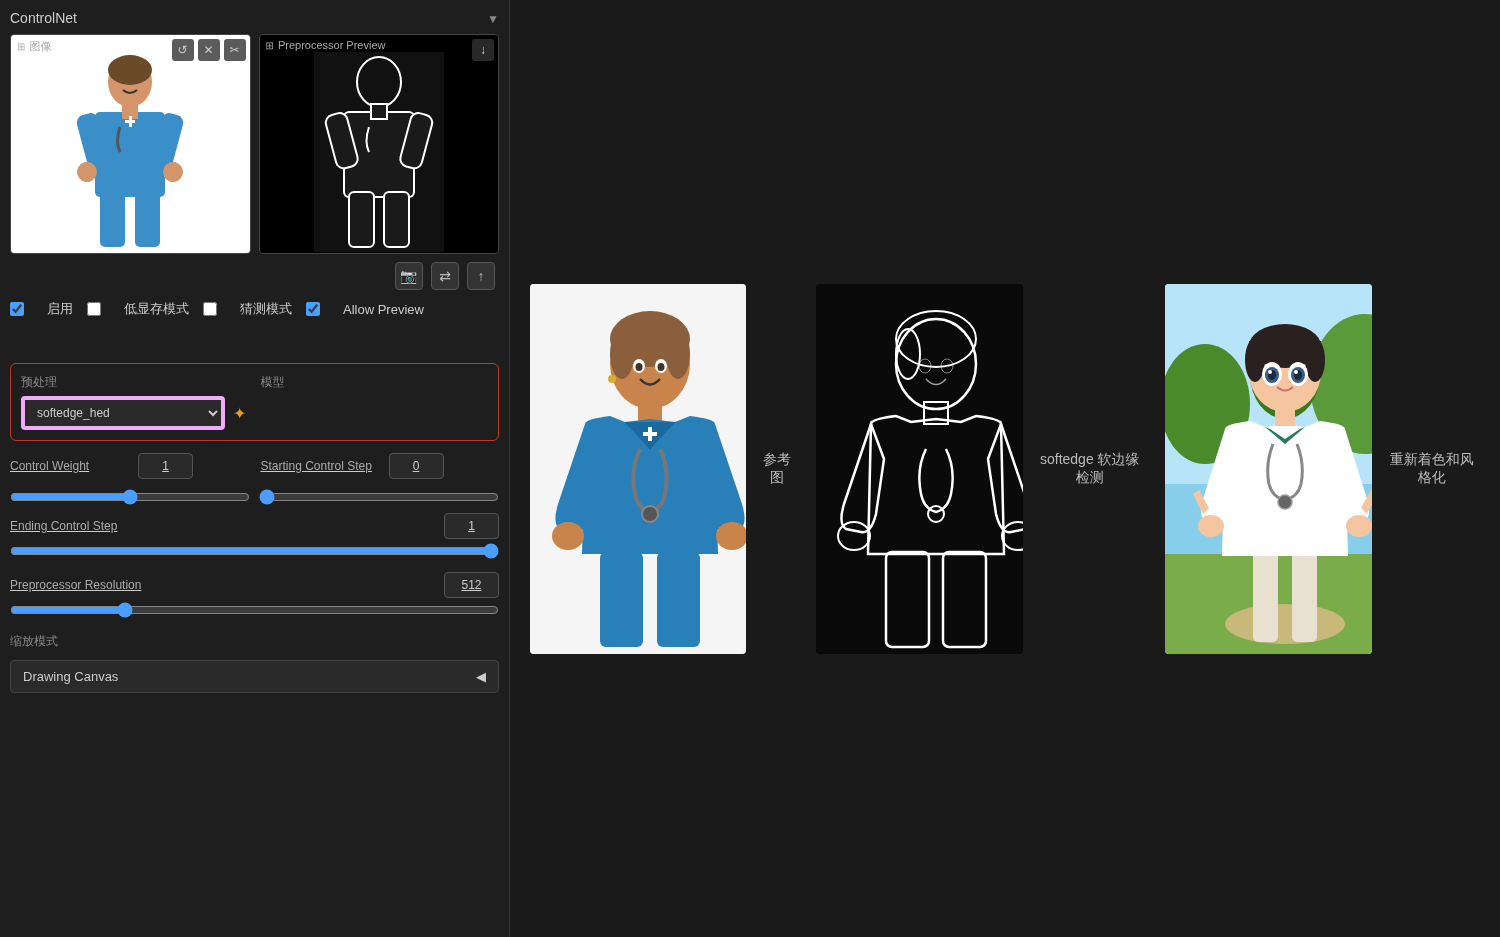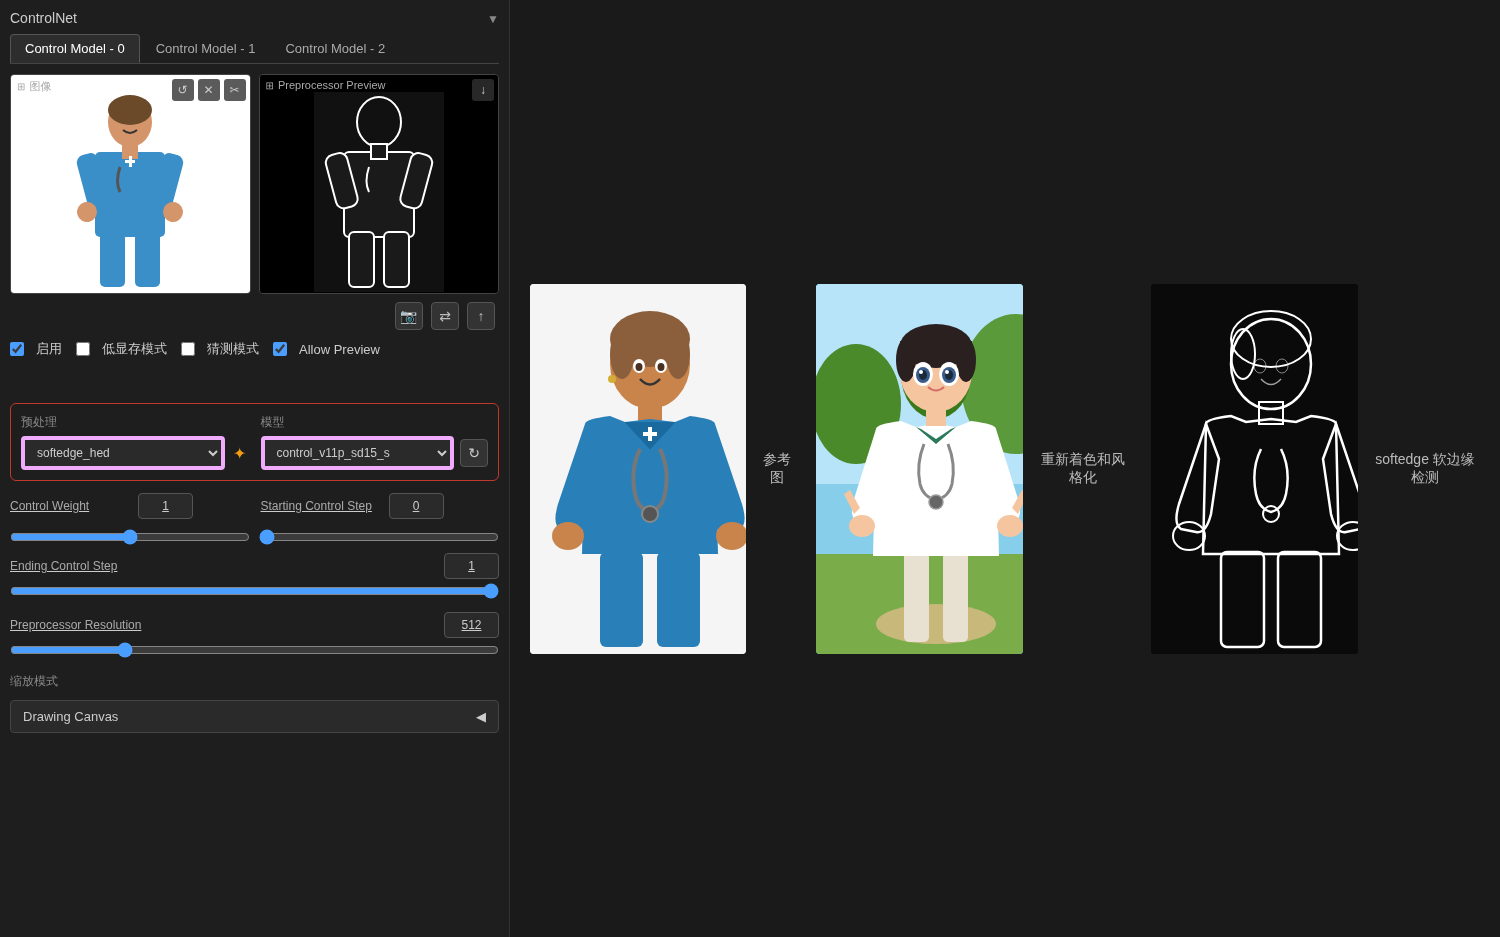--- a/index.html
+++ b/index.html
@@ -168,21 +168,21 @@
       display: flex;
       align-items: center;
       gap: 14px;
       margin-bottom: 12px;
       flex-wrap: wrap;
     }
 
     .checkbox-item {
       display: flex;
       align-items: center;
-      gap: 12px;
+      gap: 23px;
       cursor: pointer;
     }
 
     .checkbox-item input[type="checkbox"] {
       accent-color: #4a9eff;
       width: 14px;
       height: 14px;
     }
 
     .checkbox-label {
@@ -406,25 +406,20 @@
 </head>
 <body>
 
 <div class="left-panel">
 
   <div class="panel-header">
     <span class="panel-title">ControlNet</span>
     <span class="panel-arrow">▼</span>
   </div>
 
-  <div class="tabs">
-    <button class="tab active">Control Model - 0</button>
-    <button class="tab">Control Model - 1</button>
-    <button class="tab">Control Model - 2</button>
-  </div>
 
   <div class="image-row">
 
     <div class="image-box">
       <div class="image-box-label">
         <span style="font-size:10px;">⊞</span>
         <span>图像</span>
       </div>
       <div class="image-box-controls">
         <button class="icon-btn">↺</button>
@@ -526,26 +521,20 @@
         <div class="pm-label">预处理</div>
         <div class="pm-input-row">
           <select class="pm-select">
             <option>softedge_hed</option>
           </select>
           <button class="pm-icon-btn">✦</button>
         </div>
       </div>
       <div class="pm-col">
         <div class="pm-label">模型</div>
-        <div class="pm-input-row">
-          <select class="pm-select">
-            <option>control_v11p_sd15_s</option>
-          </select>
-          <button class="pm-reload-btn">↻</button>
-        </div>
       </div>
     </div>
   </div>
 
   <div class="sliders-grid">
     <div class="slider-col">
       <div class="slider-row">
         <span class="slider-label">Control Weight</span>
         <div class="slider-value-box">1</div>
       </div>
@@ -631,20 +620,54 @@
           <circle cx="120" cy="230" r="8" fill="#555" stroke="#888" stroke-width="2"></circle>
 
           <rect x="70" y="268" width="43" height="95" rx="6" fill="#2980b9"></rect>
           <rect x="127" y="268" width="43" height="95" rx="6" fill="#2980b9"></rect>
 
           <rect x="113" y="148" width="14" height="4" fill="white"></rect>
           <rect x="118" y="143" width="4" height="14" fill="white"></rect>
         </svg>
       </div>
       <span class="gallery-caption">参考图</span>
+    </div>
+
+    <div class="gallery-item">
+      <div class="gallery-image img-edge-detect">
+        <svg width="240" height="370" viewBox="0 0 240 370">
+          <rect width="240" height="370" fill="#0a0a0a"></rect>
+
+          <ellipse cx="120" cy="80" rx="40" ry="45" fill="none" stroke="white" stroke-width="2.5"></ellipse>
+
+          <ellipse cx="120" cy="55" rx="40" ry="28" fill="none" stroke="white" stroke-width="2"></ellipse>
+          <ellipse cx="92" cy="70" rx="12" ry="25" fill="none" stroke="white" stroke-width="2"></ellipse>
+
+          <rect x="108" y="118" width="24" height="22" fill="none" stroke="white" stroke-width="2"></rect>
+
+          <path d="M 55 140 Q 55 135 80 132 L 95 138 L 120 135 L 145 138 L 160 132 Q 185 135 185 140 L 188 270 L 52 270 Z" fill="none" stroke="white" stroke-width="2.5"></path>
+
+          <path d="M 55 140 L 28 220 Q 22 240 30 245 L 45 248 Q 55 250 60 230 L 68 175 Z" fill="none" stroke="white" stroke-width="2.5"></path>
+          <path d="M 185 140 L 212 220 Q 218 240 210 245 L 195 248 Q 185 250 180 230 L 172 175 Z" fill="none" stroke="white" stroke-width="2.5"></path>
+
+          <ellipse cx="38" cy="252" rx="16" ry="14" fill="none" stroke="white" stroke-width="2"></ellipse>
+          <ellipse cx="202" cy="252" rx="16" ry="14" fill="none" stroke="white" stroke-width="2"></ellipse>
+
+          <path d="M 110 165 Q 100 185 105 210 Q 108 225 120 228 Q 132 225 135 210 Q 140 185 130 165" stroke="white" stroke-width="2.5" fill="none"></path>
+          <circle cx="120" cy="230" r="8" fill="none" stroke="white" stroke-width="2"></circle>
+
+          <rect x="70" y="268" width="43" height="95" rx="6" fill="none" stroke="white" stroke-width="2.5"></rect>
+          <rect x="127" y="268" width="43" height="95" rx="6" fill="none" stroke="white" stroke-width="2.5"></rect>
+
+          <path d="M 110 95 Q 120 106 130 95" stroke="rgba(255,255,255,0.6)" stroke-width="1.5" fill="none"></path>
+          <ellipse cx="109" cy="82" rx="6" ry="7" fill="none" stroke="rgba(255,255,255,0.5)" stroke-width="1"></ellipse>
+          <ellipse cx="131" cy="82" rx="6" ry="7" fill="none" stroke="rgba(255,255,255,0.5)" stroke-width="1"></ellipse>
+        </svg>
+      </div>
+      <span class="gallery-caption">softedge 软边缘检测</span>
     </div>
 
     <div class="gallery-item">
       <div class="gallery-image img-anime">
         <svg width="240" height="370" viewBox="0 0 240 370">
 
           <rect width="240" height="370" fill="#87ceeb"></rect>
 
           <rect width="240" height="200" fill="#b8e4f9"></rect>
 
@@ -692,48 +715,14 @@
 
           <path d="M 112 103 Q 120 110 128 103" stroke="#d4706a" stroke-width="2" fill="none"></path>
 
           <path d="M 38 230 L 28 210 L 34 206 L 44 224 Z" fill="#f5c5a0"></path>
           <path d="M 202 230 L 212 210 L 206 206 L 196 224 Z" fill="#f5c5a0"></path>
         </svg>
       </div>
       <span class="gallery-caption">重新着色和风格化</span>
     </div>
 
-    <div class="gallery-item">
-      <div class="gallery-image img-edge-detect">
-        <svg width="240" height="370" viewBox="0 0 240 370">
-          <rect width="240" height="370" fill="#0a0a0a"></rect>
-
-          <ellipse cx="120" cy="80" rx="40" ry="45" fill="none" stroke="white" stroke-width="2.5"></ellipse>
-
-          <ellipse cx="120" cy="55" rx="40" ry="28" fill="none" stroke="white" stroke-width="2"></ellipse>
-          <ellipse cx="92" cy="70" rx="12" ry="25" fill="none" stroke="white" stroke-width="2"></ellipse>
-
-          <rect x="108" y="118" width="24" height="22" fill="none" stroke="white" stroke-width="2"></rect>
-
-          <path d="M 55 140 Q 55 135 80 132 L 95 138 L 120 135 L 145 138 L 160 132 Q 185 135 185 140 L 188 270 L 52 270 Z" fill="none" stroke="white" stroke-width="2.5"></path>
-
-          <path d="M 55 140 L 28 220 Q 22 240 30 245 L 45 248 Q 55 250 60 230 L 68 175 Z" fill="none" stroke="white" stroke-width="2.5"></path>
-          <path d="M 185 140 L 212 220 Q 218 240 210 245 L 195 248 Q 185 250 180 230 L 172 175 Z" fill="none" stroke="white" stroke-width="2.5"></path>
-
-          <ellipse cx="38" cy="252" rx="16" ry="14" fill="none" stroke="white" stroke-width="2"></ellipse>
-          <ellipse cx="202" cy="252" rx="16" ry="14" fill="none" stroke="white" stroke-width="2"></ellipse>
-
-          <path d="M 110 165 Q 100 185 105 210 Q 108 225 120 228 Q 132 225 135 210 Q 140 185 130 165" stroke="white" stroke-width="2.5" fill="none"></path>
-          <circle cx="120" cy="230" r="8" fill="none" stroke="white" stroke-width="2"></circle>
-
-          <rect x="70" y="268" width="43" height="95" rx="6" fill="none" stroke="white" stroke-width="2.5"></rect>
-          <rect x="127" y="268" width="43" height="95" rx="6" fill="none" stroke="white" stroke-width="2.5"></rect>
-
-          <path d="M 110 95 Q 120 106 130 95" stroke="rgba(255,255,255,0.6)" stroke-width="1.5" fill="none"></path>
-          <ellipse cx="109" cy="82" rx="6" ry="7" fill="none" stroke="rgba(255,255,255,0.5)" stroke-width="1"></ellipse>
-          <ellipse cx="131" cy="82" rx="6" ry="7" fill="none" stroke="rgba(255,255,255,0.5)" stroke-width="1"></ellipse>
-        </svg>
-      </div>
-      <span class="gallery-caption">softedge 软边缘检测</span>
-    </div>
-
   </div>
 </div>
 
 </body></html>

